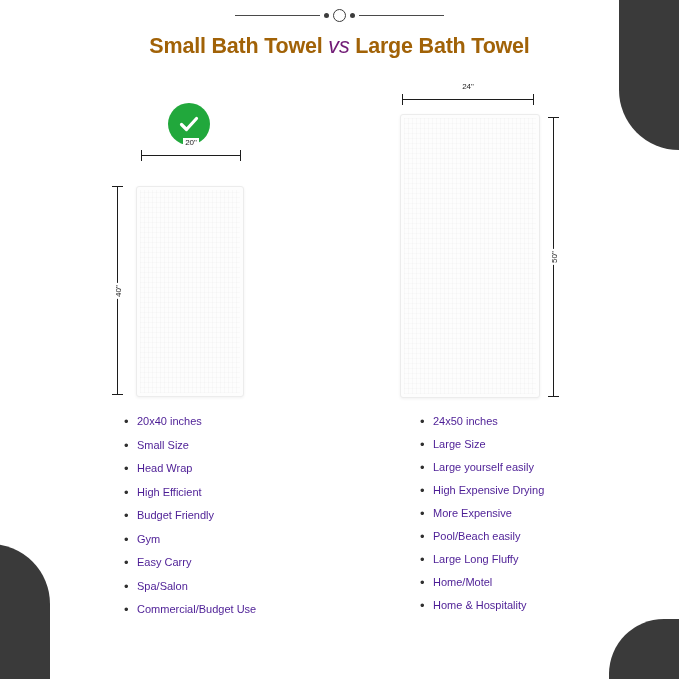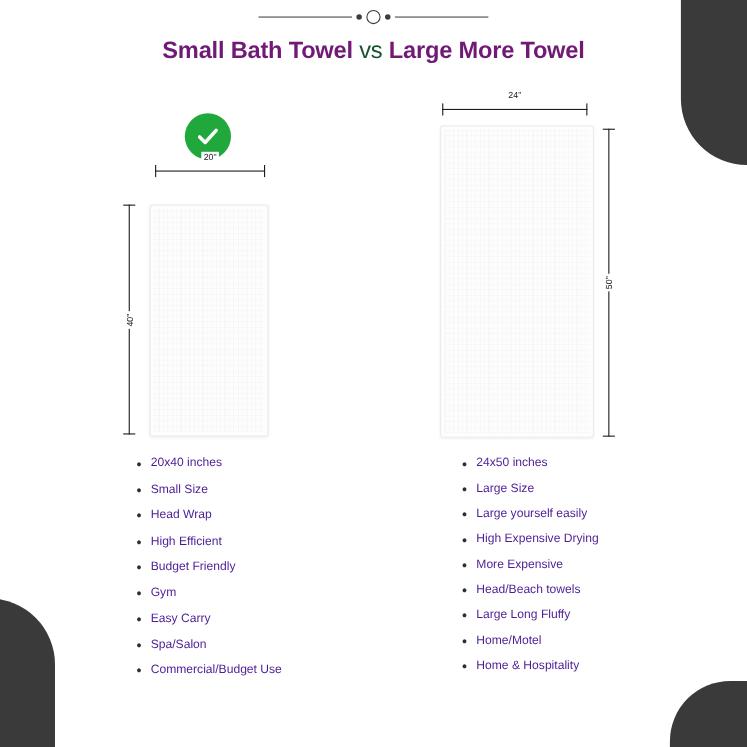--- a/index.html
+++ b/index.html
@@ -85,22 +85,22 @@
   .title {
     position: absolute;
     top: 34px;
     left: 0;
     width: 679px;
     text-align: center;
     font-size: 21.5px;
     letter-spacing: -0.2px;
     color: #4d4d4d;
   }
-  .title .bold { font-weight: bold; color: #701a75; }
-  .title .vs { font-weight: normal; color: #14532d; }
+  .title .bold { font-weight: bold; color: #a16207; }
+  .title .vs { font-weight: normal; color: #701a75; font-style: italic; }
 
   
   .check-badge {
     position: absolute;
     left: 168px;
     top: 103px;
     width: 42px;
     height: 42px;
     border-radius: 50%;
     background: #21a83c;
@@ -259,21 +259,21 @@
     <div class="orn-dot-l"></div>
     <div class="orn-circle"></div>
     <div class="orn-dot-r"></div>
     <div class="orn-gap"></div>
     <div class="orn-line"></div>
   </div>
 
   <div class="title">
     <span class="bold">Small Bath Towel</span>
     <span class="vs">vs</span>
-    <span class="bold">Large More Towel</span>
+    <span class="bold">Large Bath Towel</span>
   </div>
 
   <div class="check-badge">
     <svg width="24" height="24" viewBox="0 0 24 24">
       <path d="M4.5 12.5 L9.5 17.5 L19.5 6.5" fill="none" stroke="#ffffff" stroke-width="3.2" stroke-linecap="round" stroke-linejoin="round"></path>
     </svg>
   </div>
 
   <div class="dim-h dim-small-w">
     <div class="bar"></div>
@@ -317,20 +317,20 @@
     </ul>
   </div>
 
   <div class="features right">
     <ul>
       <li>24x50 inches</li>
       <li>Large Size</li>
       <li>Large yourself easily</li>
       <li>High Expensive Drying</li>
       <li>More Expensive</li>
-      <li>Head/Beach towels</li>
+      <li>Pool/Beach easily</li>
       <li>Large Long Fluffy</li>
       <li>Home/Motel</li>
       <li>Home &amp; Hospitality</li>
     </ul>
   </div>
 
 </div>
 
 </body></html>

